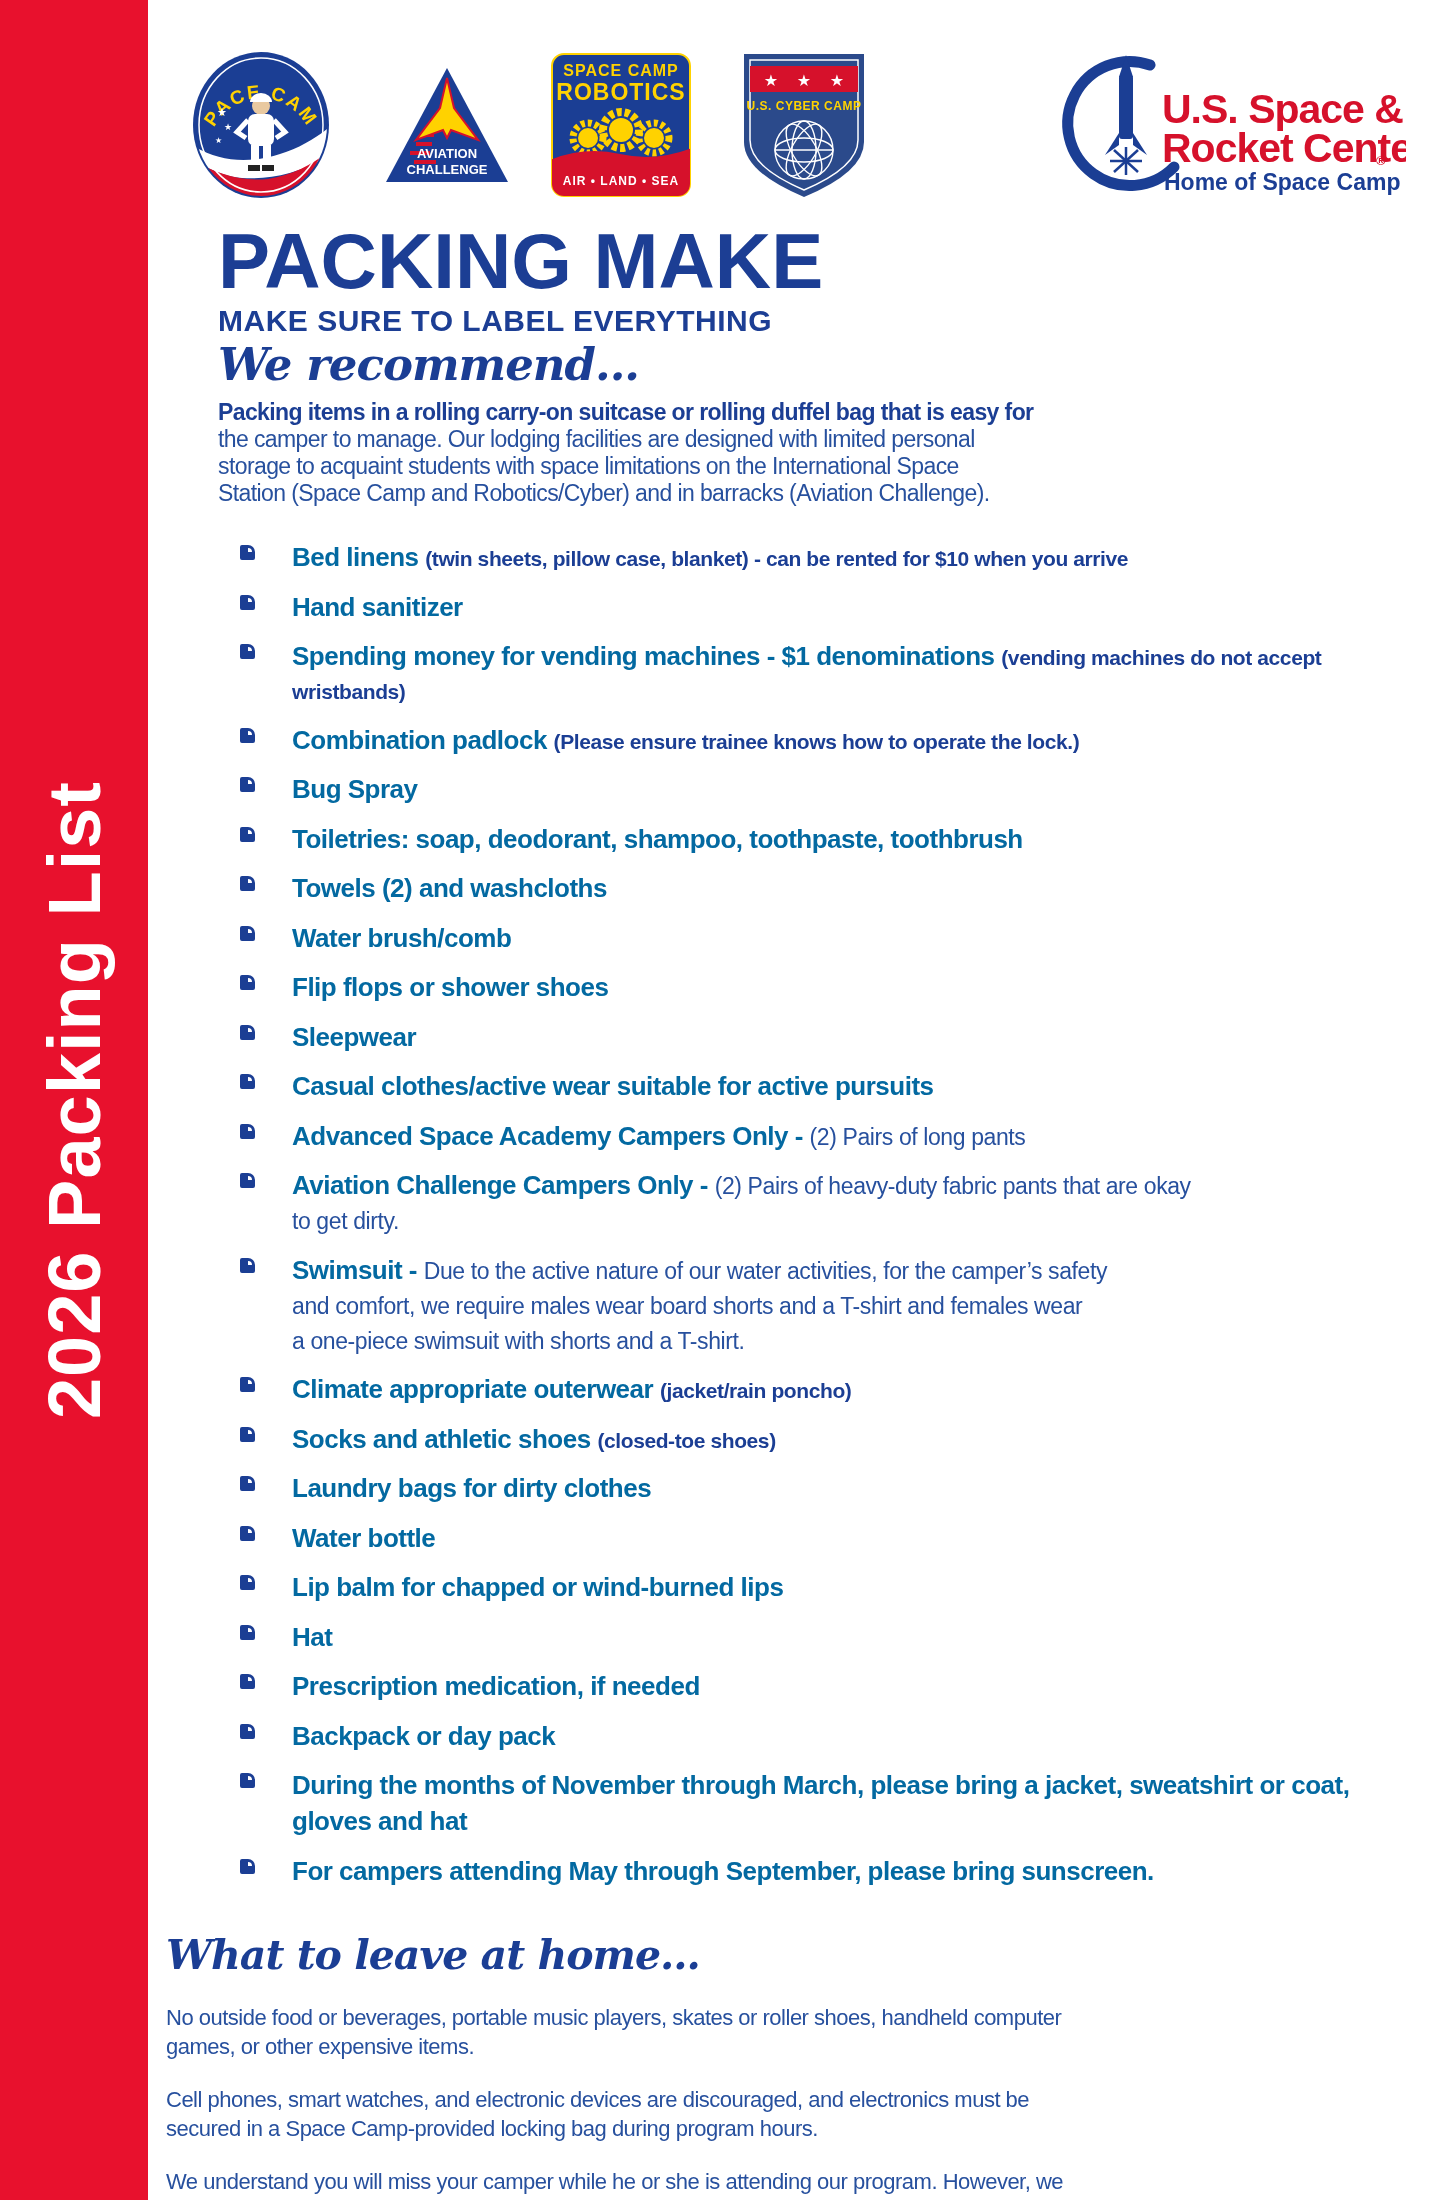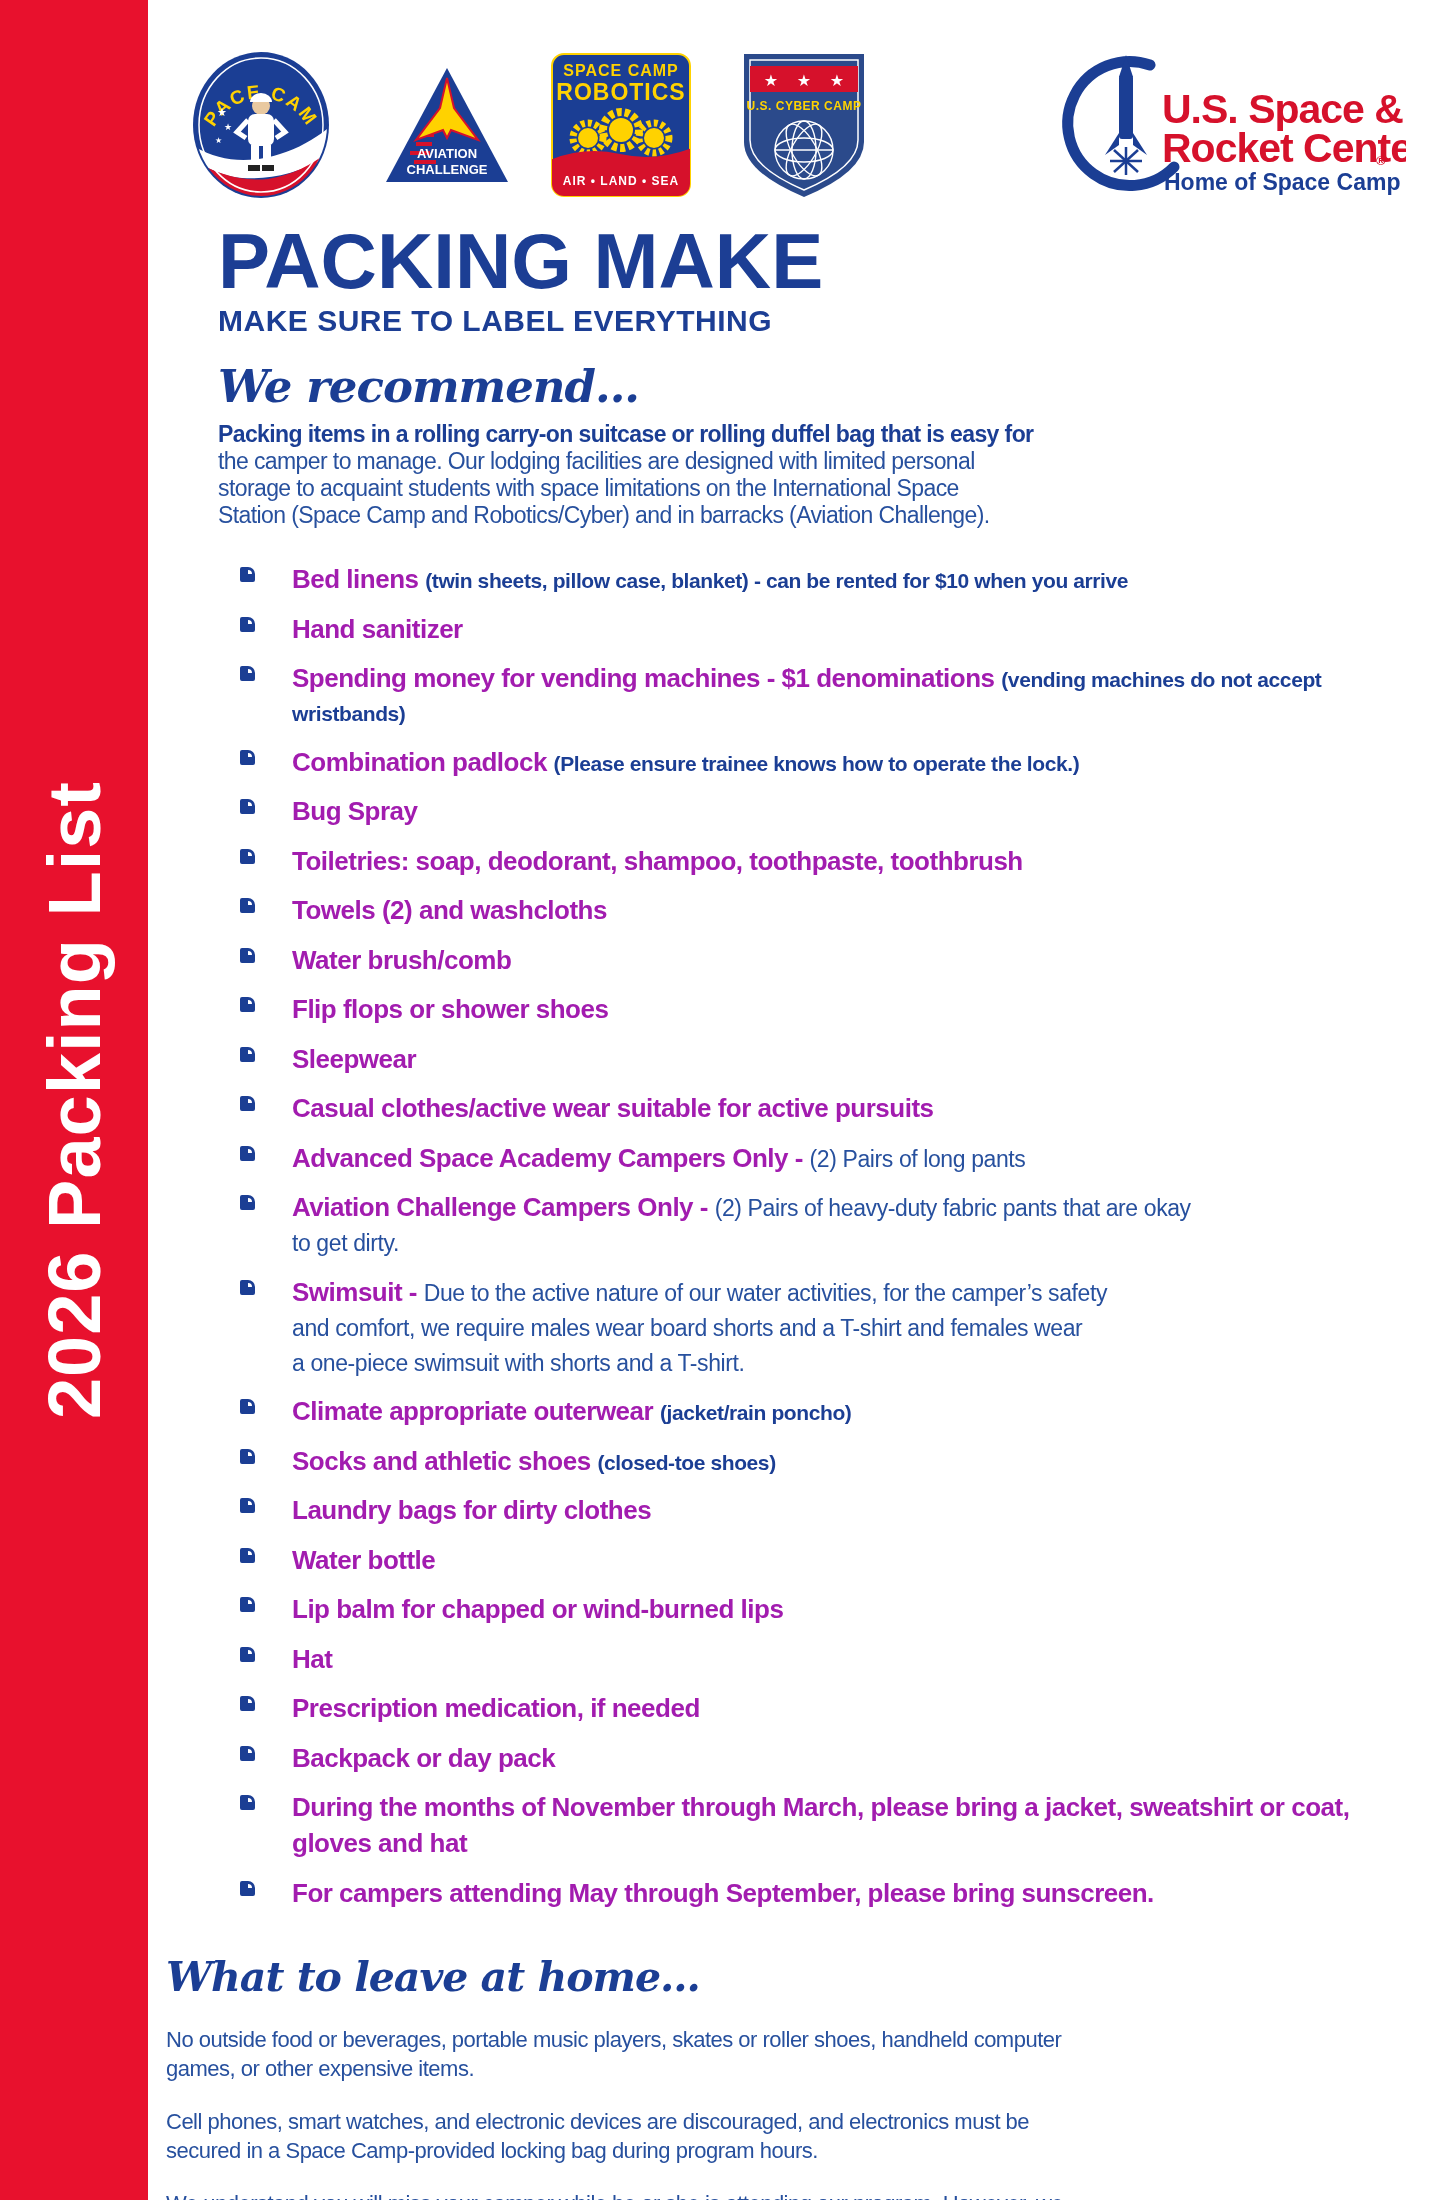--- a/index.html
+++ b/index.html
@@ -23,34 +23,34 @@
   .logo-row { display:flex; align-items:center; margin-left:-28px; height:158px; }
   .logo-tile { flex:none; }
   .logo-gap1 { margin-left:52px; } .logo-gap2 { margin-left:40px; } .logo-gap3 { margin-left:46px; }
   .ussrc { margin-left:auto; margin-right:8px; }
   svg text, svg textPath { font-family:"Liberation Sans", sans-serif; }
   
   .title { margin-top:18px; color:#1C3E94; font-size:78px; font-weight:800; letter-spacing:0; line-height:1.0; }
   .subtitle { margin-top:4px; color:#1C3E94; font-size:30px; font-weight:bold; letter-spacing:0.5px; }
   .script-head {
     font-family:"DejaVu Serif", serif; font-style:italic; font-weight:bold;
-    color:#1B3E94; font-size:45px; letter-spacing:-1px; margin-top:22px;
+    color:#1B3E94; font-size:45px; letter-spacing:-1px; 
   }
   .lead-para { margin-top:8px; width:1010px; color:#27509E; font-size:23px; line-height:27px; letter-spacing:-0.6px; white-space:pre-line; }
   .lead-para strong { color:#1B3E94; font-weight:bold; }
   
   .checklist { margin-top:34px; margin-left:22px; }
   .check-row { display:flex; align-items:flex-start; margin-bottom:13.5px; }
   .checkbox {
     flex:none; width:15px; height:15px; margin-top:4px;
     border:3px solid #1B3E94; border-left-width:8px; border-bottom-width:8px;
     border-radius:2px 7px 2px 2px; background:#fff;
   }
   .check-text { margin-left:37px; max-width:1110px; line-height:32px; white-space:pre-line; }
-  .seg-b { color:#a21caf; font-size:26px; font-weight:800; letter-spacing:-0.5px; }
+  .seg-b { color:#0369a1; font-size:26px; font-weight:800; letter-spacing:-0.5px; }
   .seg-s { color:#1B3E94; font-size:21px; font-weight:bold; letter-spacing:-0.4px;margin-top:40px; }
   .seg-r { color:#27509E; font-size:23px; font-weight:normal; letter-spacing:-0.4px; }
   
   .leave-section { margin-left:-52px; margin-top:40px; }
   .leave-section .script-head { font-size:41px; margin-top:0; }
   .body-para { margin-top:24px; color:#27509E; font-size:22px; line-height:29px; letter-spacing:-0.5px; white-space:pre-line; width:960px; }
 </style>
 </head>
 <body>
 

